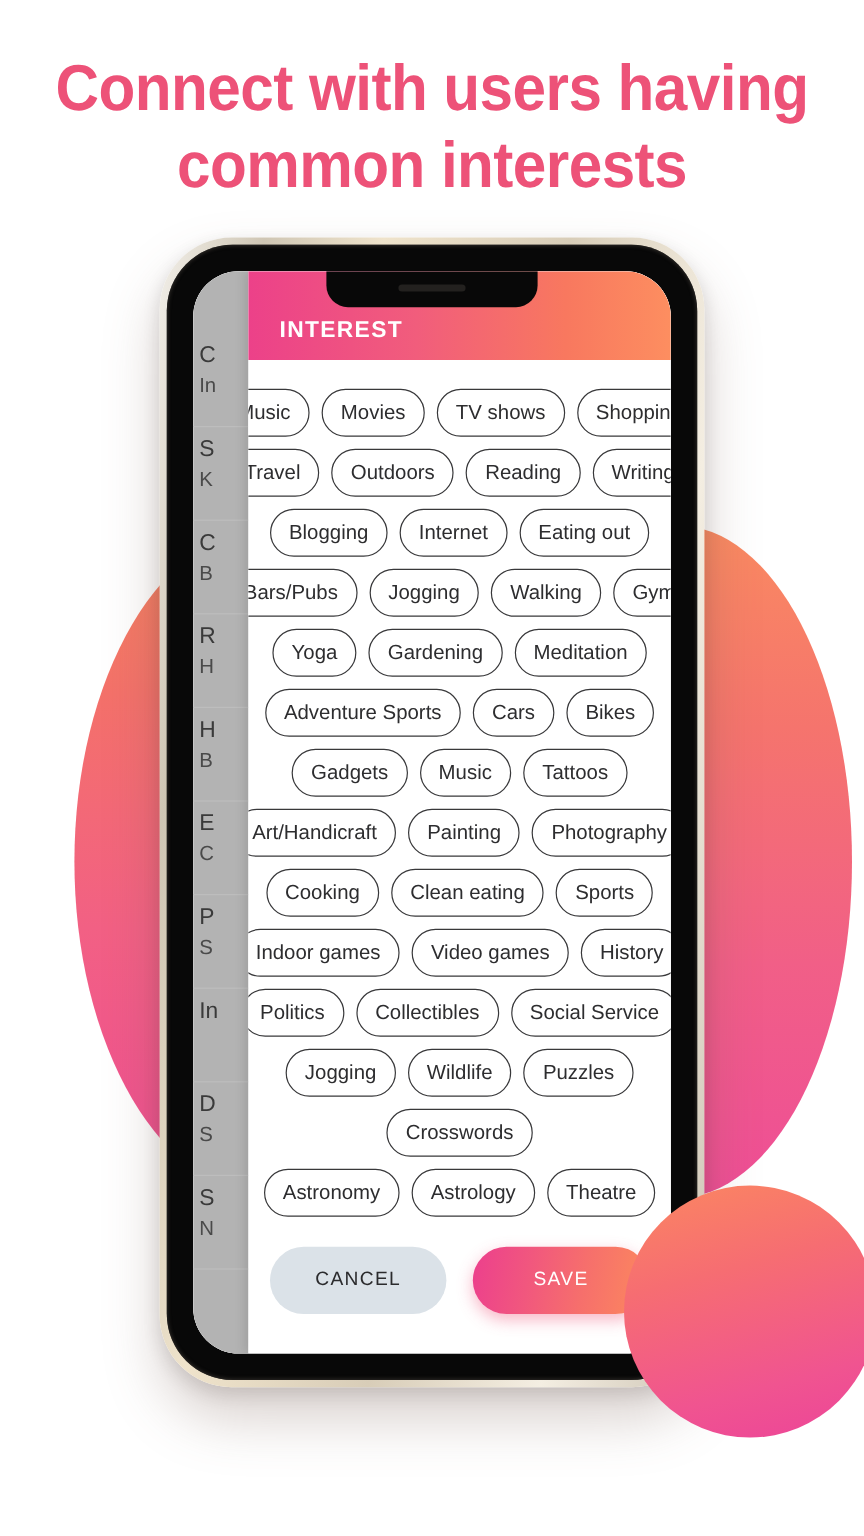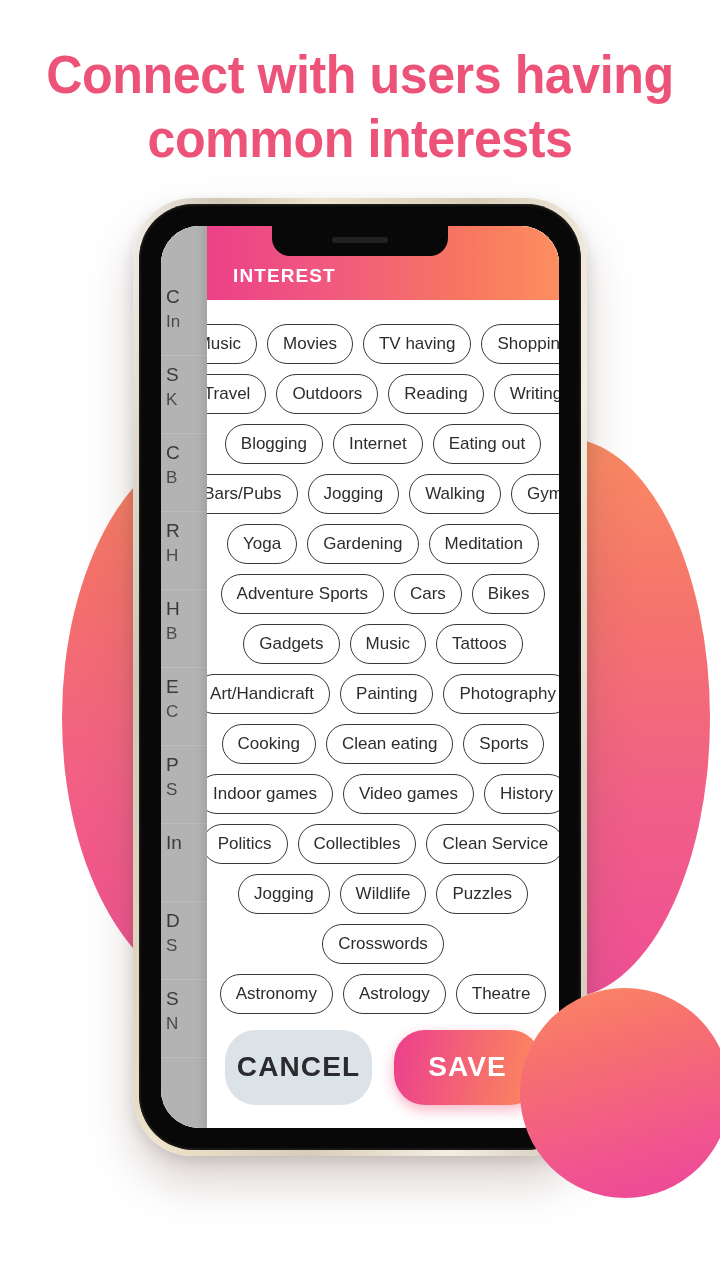--- a/index.html
+++ b/index.html
@@ -150,27 +150,26 @@
     white-space:nowrap;
   }
   #modal-footer{
     flex:0 0 104px;
     display:flex;align-items:center;justify-content:center;
     gap:22px;
     padding:0 18px 18px 18px;
     box-sizing:border-box;
   }
   .btn{
-    height:75px;width:162px;
+    height:56px;width:162px;
     border-radius:31px;
     display:flex;align-items:center;justify-content:center;
-    font-size:28px;letter-spacing:1.1px;
+    font-size:16px;letter-spacing:1.1px;
     border:none;
     font-family:"Liberation Sans", sans-serif;
-    font-weight:bold;
   }
   #btn-cancel{
     background:#dbe2e8;color:#2b2b2d;
   }
   #btn-save{
     background:linear-gradient(100deg,#ec3f8d 0%,#f1577e 32%,#f66f6c 62%,#fa7f63 85%,#fc8a5f 100%);
     color:#ffffff;
     box-shadow:0 5px 13px rgba(238,80,120,0.42);
   }
 </style>
@@ -240,21 +239,21 @@
       </div>
 
       <div id="modal">
         <div id="modal-header">
           <span id="modal-title">INTEREST</span>
         </div>
         <div id="chip-area">
             <div class="chip-row">
               <div class="chip">Music</div>
               <div class="chip">Movies</div>
-              <div class="chip">TV having</div>
+              <div class="chip">TV shows</div>
               <div class="chip">Shopping</div>
             </div>
             <div class="chip-row">
               <div class="chip">Travel</div>
               <div class="chip">Outdoors</div>
               <div class="chip">Reading</div>
               <div class="chip">Writing</div>
             </div>
             <div class="chip-row">
               <div class="chip">Blogging</div>
@@ -293,21 +292,21 @@
               <div class="chip">Sports</div>
             </div>
             <div class="chip-row">
               <div class="chip">Indoor games</div>
               <div class="chip">Video games</div>
               <div class="chip">History</div>
             </div>
             <div class="chip-row">
               <div class="chip">Politics</div>
               <div class="chip">Collectibles</div>
-              <div class="chip">Clean Service</div>
+              <div class="chip">Social Service</div>
             </div>
             <div class="chip-row">
               <div class="chip">Jogging</div>
               <div class="chip">Wildlife</div>
               <div class="chip">Puzzles</div>
             </div>
             <div class="chip-row">
               <div class="chip">Crosswords</div>
             </div>
             <div class="chip-row">

